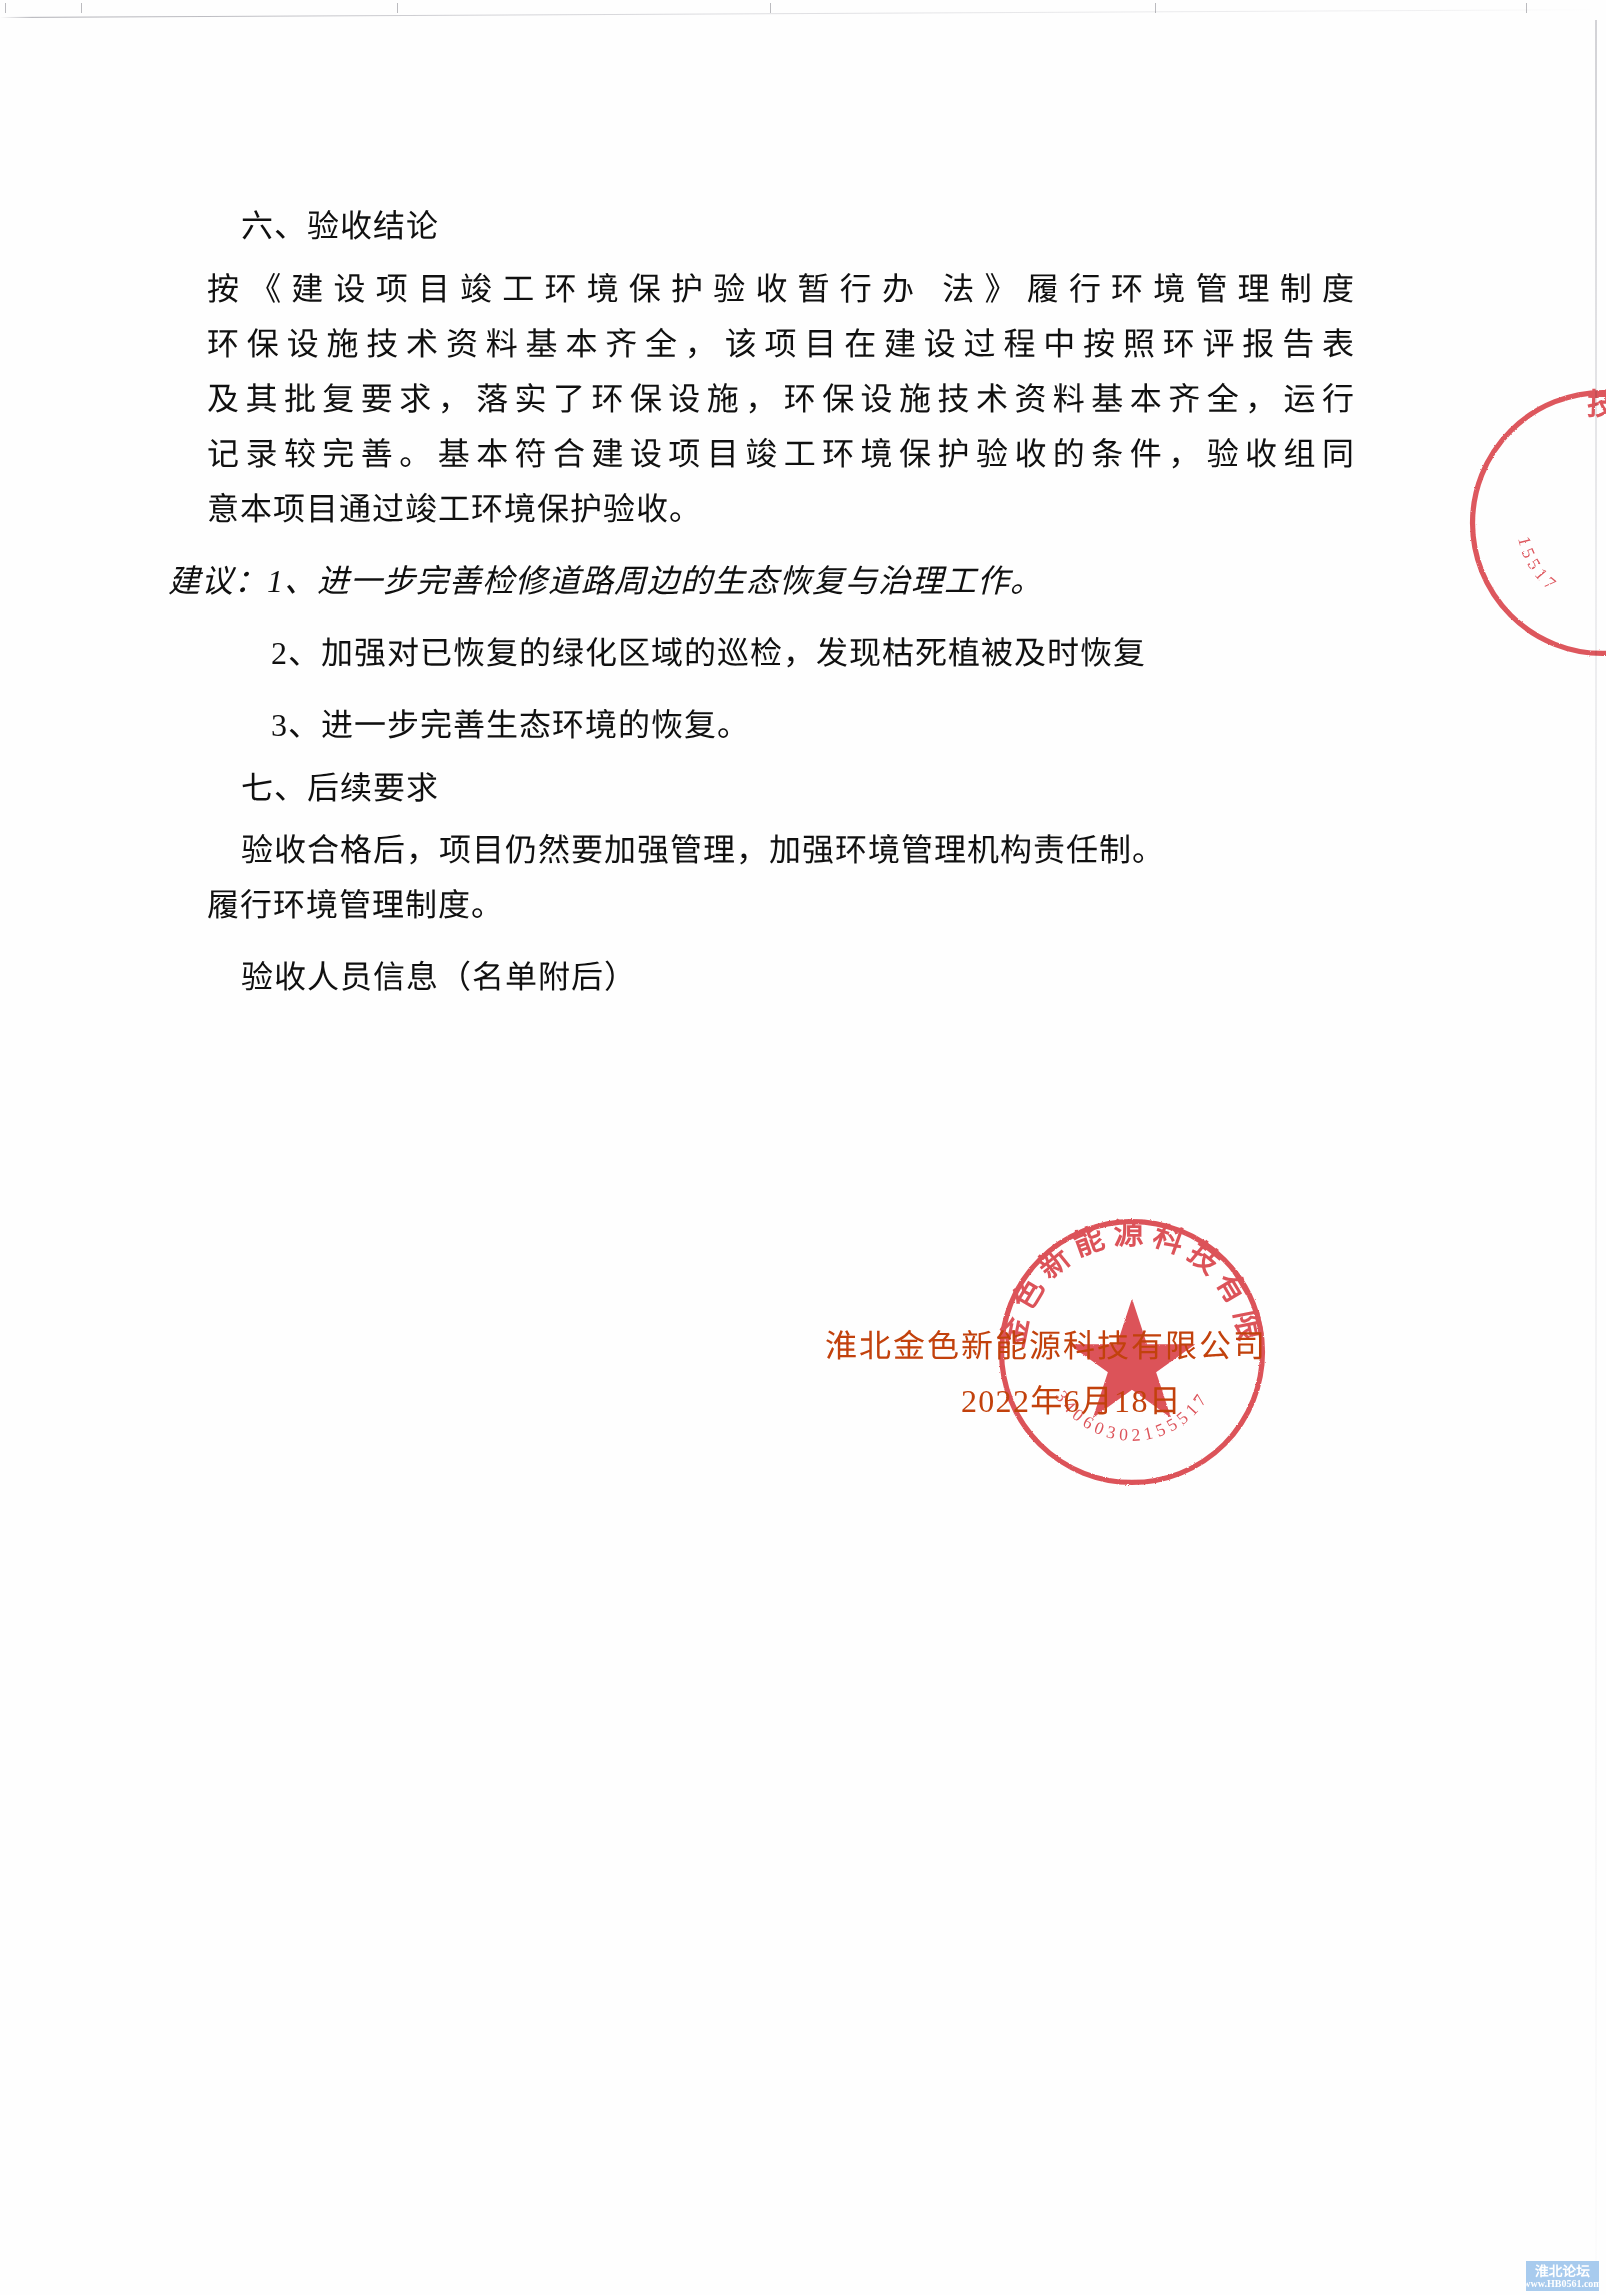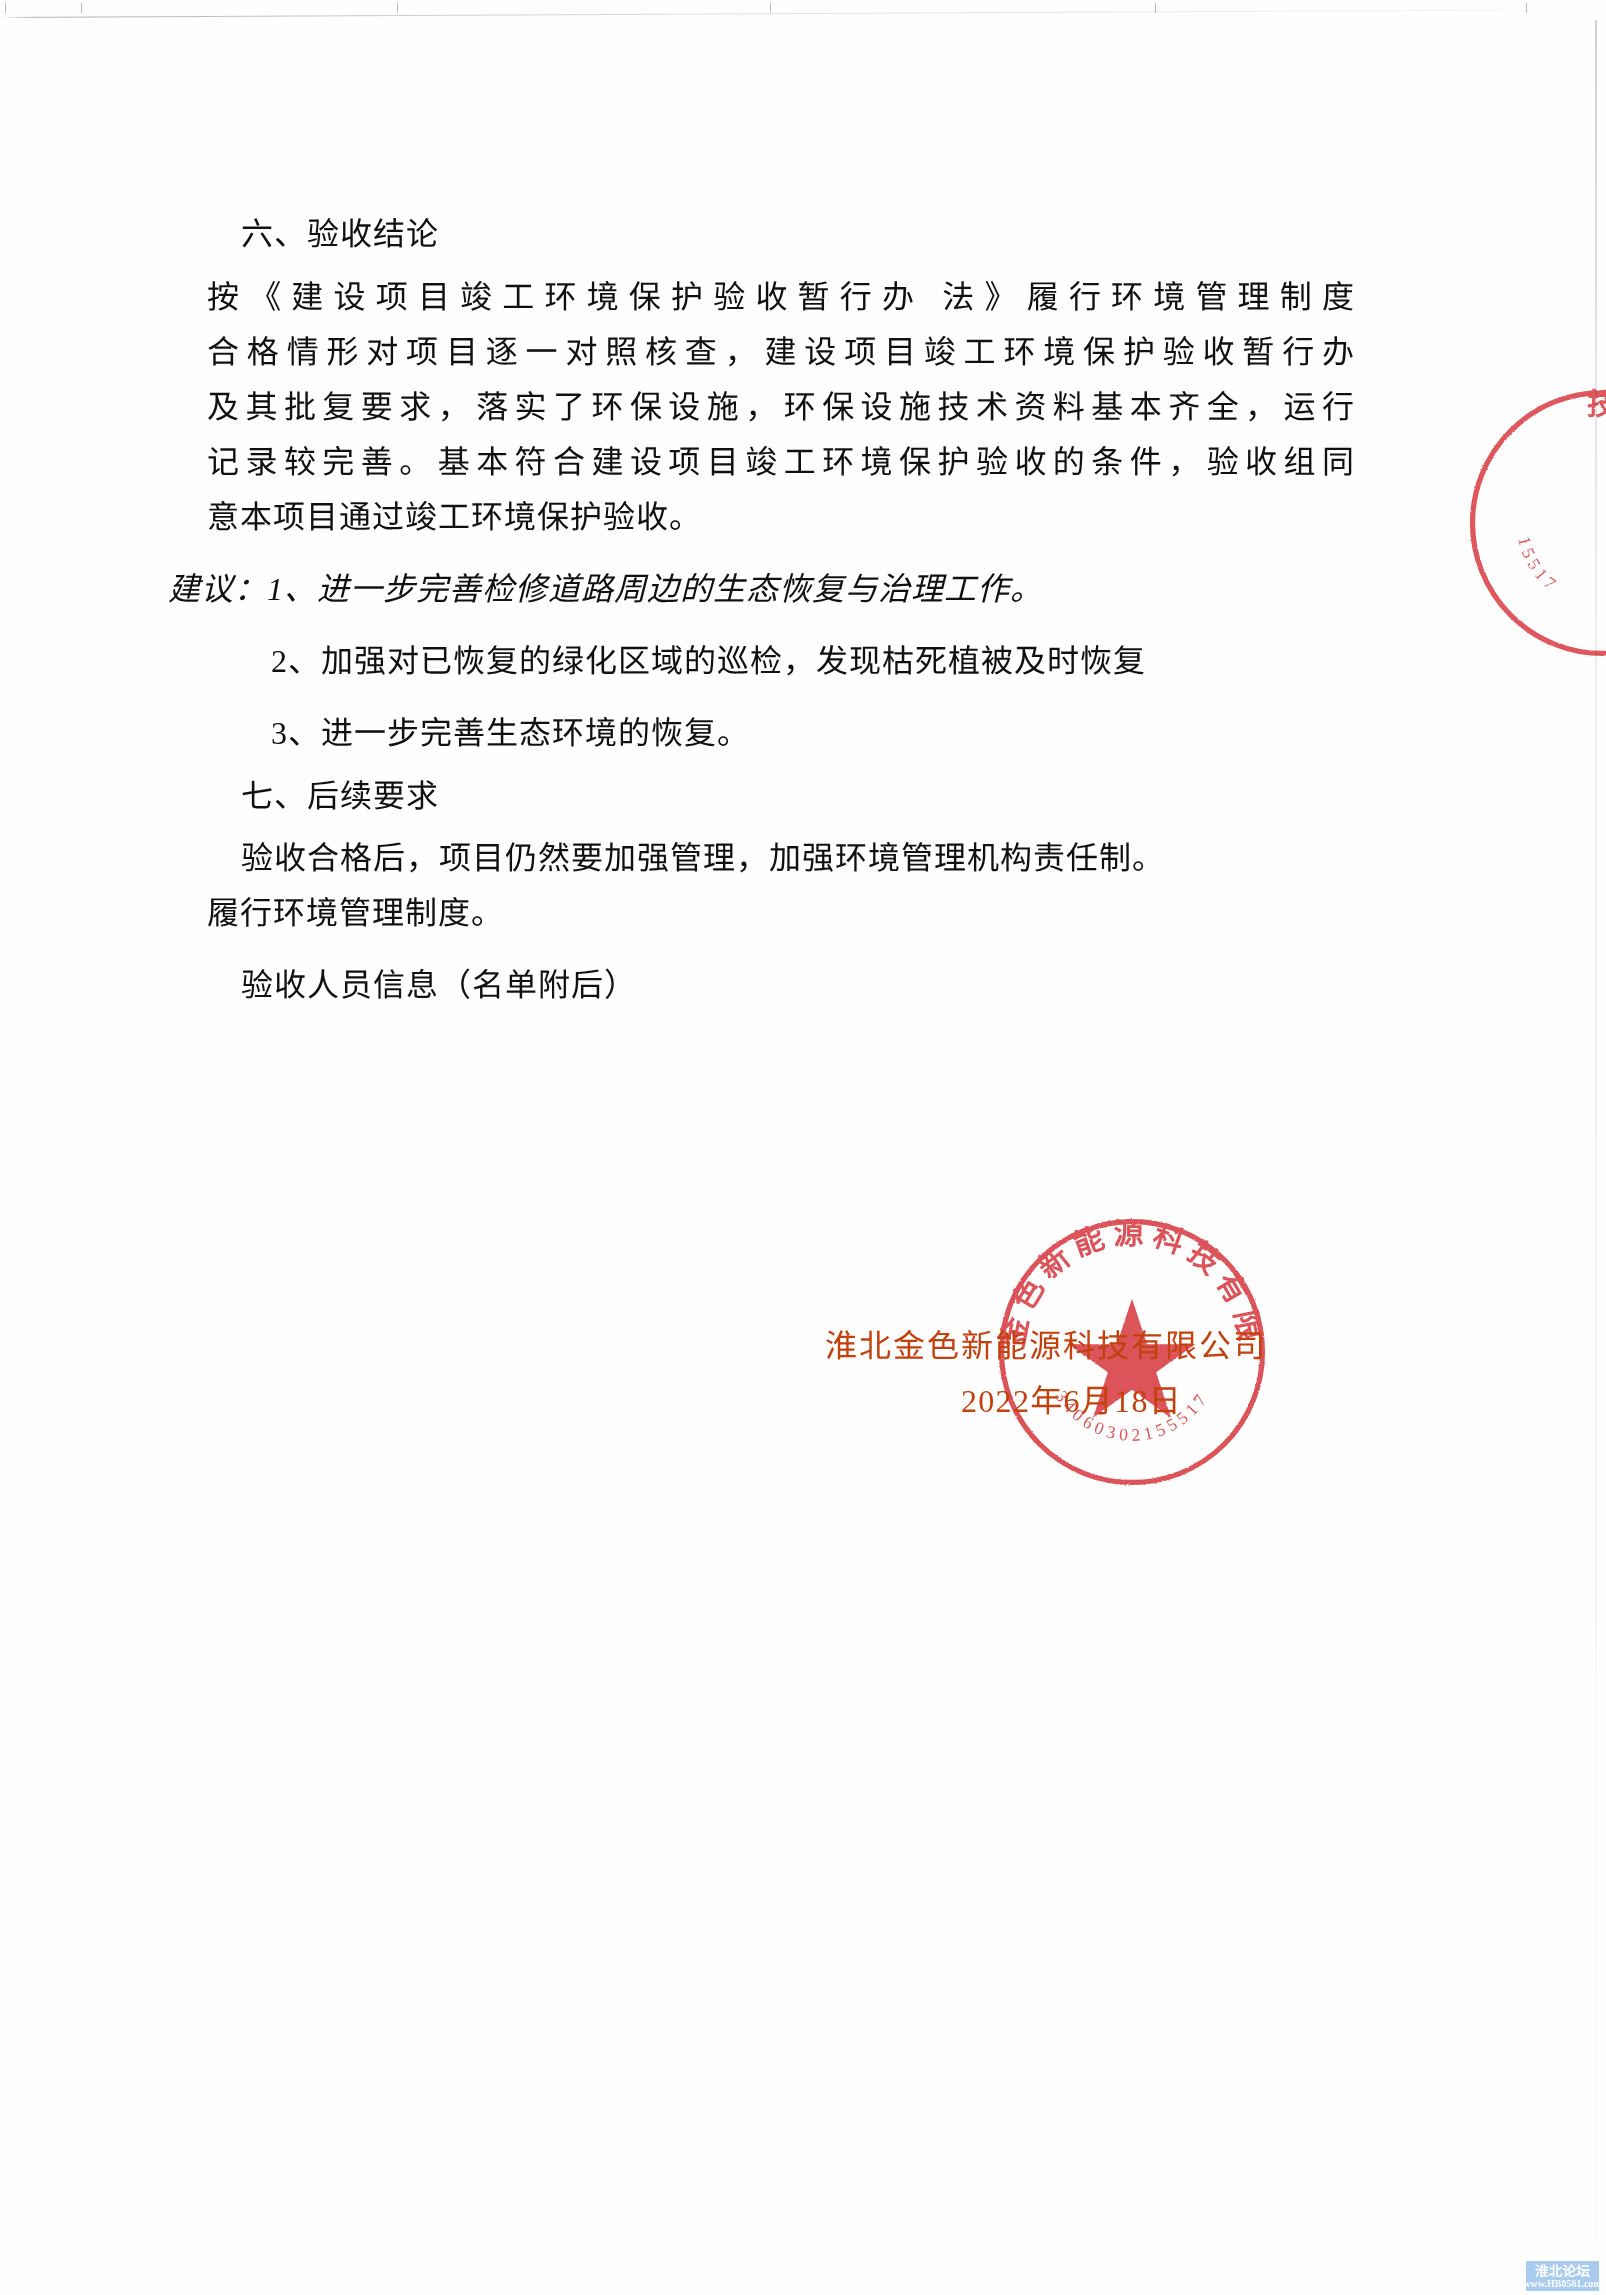--- a/index.html
+++ b/index.html
@@ -53,21 +53,21 @@
     top: 2.6px;
     width: 1.3px;
     height: 10.4px;
     background: rgba(120,120,128,0.5);
   }
 
   
   .doc-body {
     position: absolute;
     left: 207px;
-    top: 207px;
+    top: 199px;
     width: 1148px;
   }
 
   .line {
     font-size: 32px;
     line-height: 55px;
     letter-spacing: 1px;
     white-space: pre;
     color: #101010;
     font-family: "Liberation Serif", "DejaVu Serif", serif;
@@ -178,21 +178,21 @@
   <div class="scan-tick" style="left:1526px;"></div>
   <div class="scan-edge-right"></div>
 
   <div class="doc-body">
 
     <div class="line indent-head">六、验收结论</div>
 
     <div class="small-gap"></div>
 
     <div class="line line-just">按《建设项目竣工环境保护验收暂行办 法》履行环境管理制度</div>
-    <div class="line line-just">合格情形对项目逐一对照核查，建设项目竣工环境保护验收暂行办</div>
+    <div class="line line-just">环保设施技术资料基本齐全，该项目在建设过程中按照环评报告表</div>
     <div class="line line-just">及其批复要求，落实了环保设施，环保设施技术资料基本齐全，运行</div>
     <div class="line line-just">记录较完善。基本符合建设项目竣工环境保护验收的条件，验收组同</div>
     <div class="line">意本项目通过竣工环境保护验收。</div>
 
     <div class="para-gap"></div>
 
     <div class="line" style="margin-left:-39px;font-style:italic;">建议：1、进一步完善检修道路周边的生态恢复与治理工作。</div>
 
     <div class="para-gap"></div>
 

